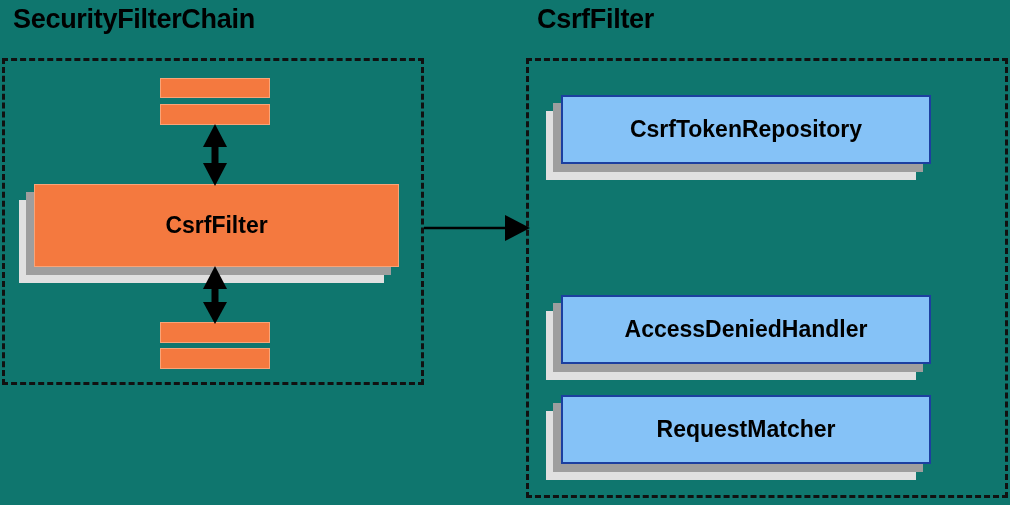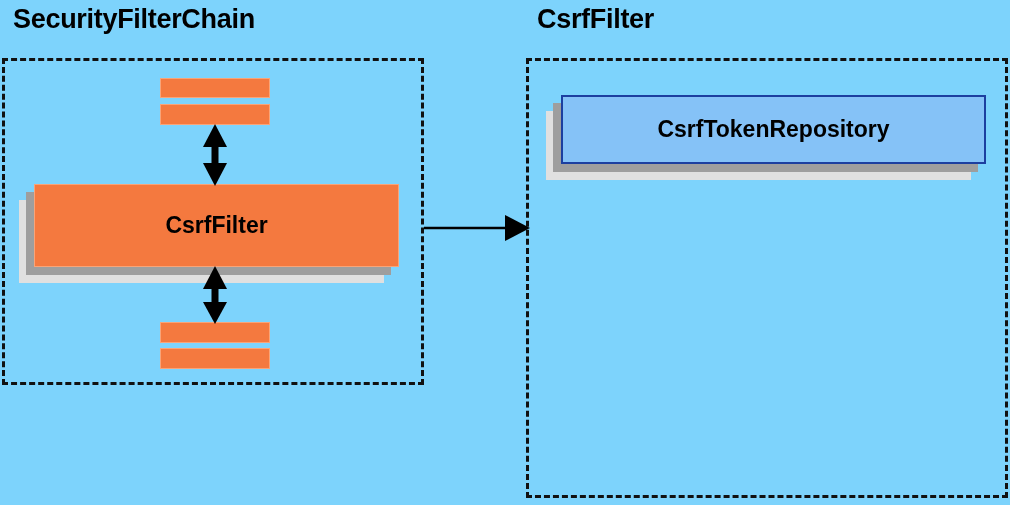--- a/index.html
+++ b/index.html
@@ -7,21 +7,21 @@
     padding: 0;
     background: #ffffff;
   }
   body {
     font-family: "Liberation Sans", sans-serif;
   }
   #canvas {
     position: relative;
     width: 1010px;
     height: 505px;
-    background: #7dd3fc;
+    background: #0f766e;
     overflow: hidden;
   }
 
   
   .panel-title {
     position: absolute;
     font-size: 27px;
     font-weight: bold;
     color: #000000;
     letter-spacing: -0.3px;
@@ -103,21 +103,21 @@
     background: #F4793F;
     border: 1px solid #F9A478;
     box-sizing: border-box;
   }
   #bar-top-1    { left: 160px; top: 78px;  width: 110px; height: 20px; }
   #bar-top-2    { left: 160px; top: 104px; width: 110px; height: 21px; }
   #bar-bottom-1 { left: 160px; top: 322px; width: 110px; height: 21px; }
   #bar-bottom-2 { left: 160px; top: 348px; width: 110px; height: 21px; }
 
   
-  .box-blue { left: 561px; width: 425px; height: 69px; }
+  .box-blue { left: 561px; width: 370px; height: 69px; }
   .box-blue .face { font-size: 23px; }
   #box-blue-0 { top: 95px; }
   #box-blue-1 { top: 195px; }
   #box-blue-2 { top: 295px; }
   #box-blue-3 { top: 395px; }
 
   
   #arrows {
     position: absolute;
     left: 0; top: 0;
@@ -150,21 +150,31 @@
   <div class="bar-orange" id="bar-bottom-1"></div>
   <div class="bar-orange" id="bar-bottom-2"></div>
 
   <div class="stack box-blue" id="box-blue-0">
     <div class="shadow-far"></div>
     <div class="shadow-near"></div>
     <div class="face face-blue">CsrfTokenRepository</div>
   </div>
 
 
+  <div class="stack box-blue" id="box-blue-2">
+    <div class="shadow-far"></div>
+    <div class="shadow-near"></div>
+    <div class="face face-blue">AccessDeniedHandler</div>
+  </div>
 
+  <div class="stack box-blue" id="box-blue-3">
+    <div class="shadow-far"></div>
+    <div class="shadow-near"></div>
+    <div class="face face-blue">RequestMatcher</div>
+  </div>
 
   <svg id="arrows" viewBox="0 0 1010 505">
 
     <g>
       <line x1="215" y1="134" x2="215" y2="178" stroke="#000000" stroke-width="7"></line>
       <polygon points="215,124 203,147 227,147" fill="#000000"></polygon>
       <polygon points="215,186 203,163 227,163" fill="#000000"></polygon>
     </g>
 
     <g>

